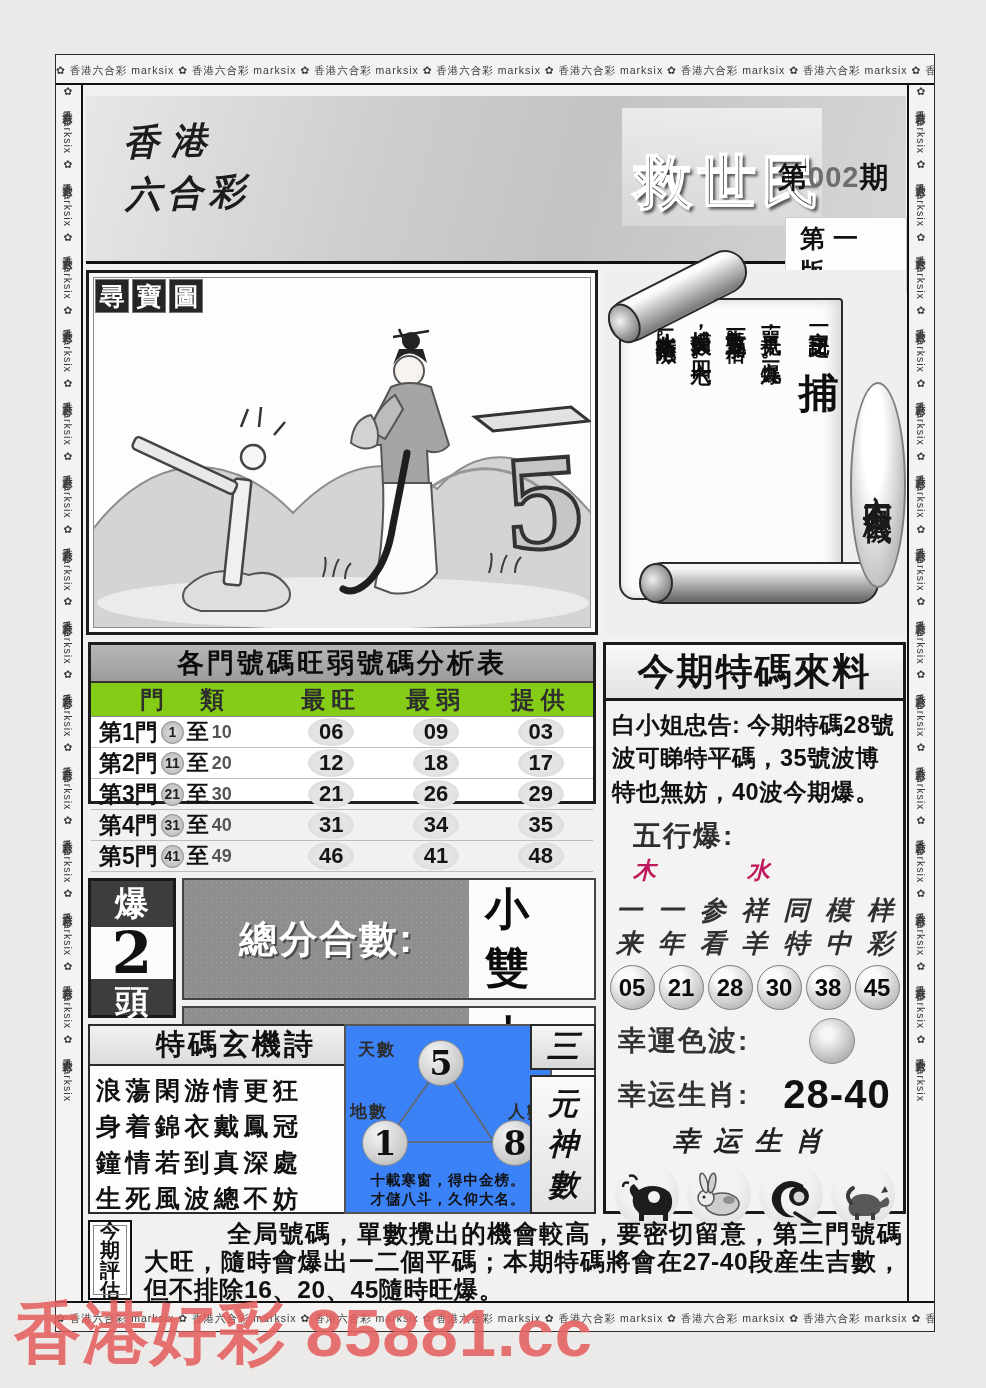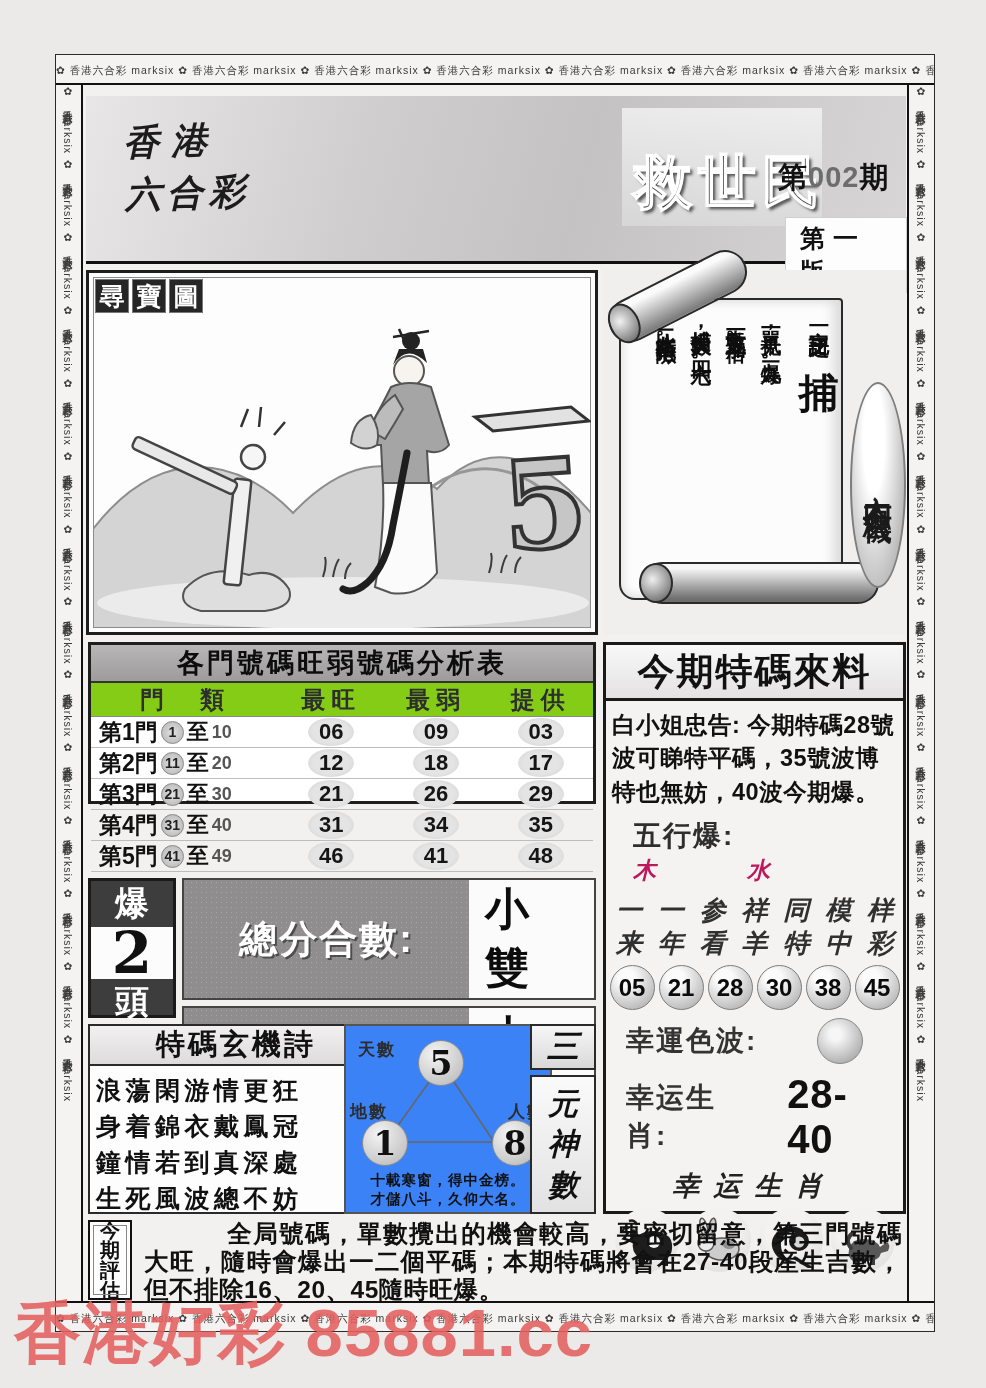--- a/index.html
+++ b/index.html
@@ -149,21 +149,21 @@
   .five-label { font-size:28px; font-weight:900; color:#2e2e2e; letter-spacing:2px; }
   .five-values { font-family:"DejaVu Serif",serif; font-style:italic; font-size:23px; font-weight:700; color:#be185d; margin-left:13px; letter-spacing:34px; }
   .verse { display:flex; justify-content:space-between; padding:8px 10px 2px 10px; }
   .verse .v-col { display:flex; flex-direction:column; align-items:center;
     font-family:"DejaVu Serif",serif; font-style:italic; font-weight:700; font-size:26px; color:#303030; line-height:1.25; }
   .balls { display:flex; justify-content:center; gap:4px; padding:4px 2px; }
   .ball { width:45px; height:45px; border-radius:50%;
     background:radial-gradient(circle at 36% 28%,#fbfbfb 20%,#a8a8a8 95%); border:1px solid #7d7d7d;
     display:flex; align-items:center; justify-content:center; font-size:24px; font-weight:900; color:#0b0b0b; }
   .lucky-row { display:flex; align-items:center; padding:4px 12px; }
-  .lucky-label { font-size:28px; font-weight:900; color:#333; letter-spacing:2px;margin-left:8px; }
+  .lucky-label { font-size:28px; font-weight:900; color:#333; letter-spacing:2px; }
   .color-ball { width:46px; height:46px; border-radius:50%; margin-left:60px;
     background:radial-gradient(circle at 40% 35%,#f6f6f6 15%,#9a9a9a 95%); border:1px solid #888; }
   .range-value { font-size:40px; font-weight:900; margin-left:34px; letter-spacing:1px; }
   .zodiac { text-align:center; padding-top:2px; }
   .zodiac-label { font-family:"DejaVu Serif",serif; font-style:italic; font-weight:700; font-size:27px; color:#222; letter-spacing:14px; }
   .z-row { display:flex; justify-content:center; gap:8px; margin-top:4px; }
   .z-circle { width:64px; height:64px; border-radius:50%;
     background:radial-gradient(circle at 45% 35%,#f4f2f0 40%,#dcdad8 95%);
     display:flex; align-items:center; justify-content:center; }
 

